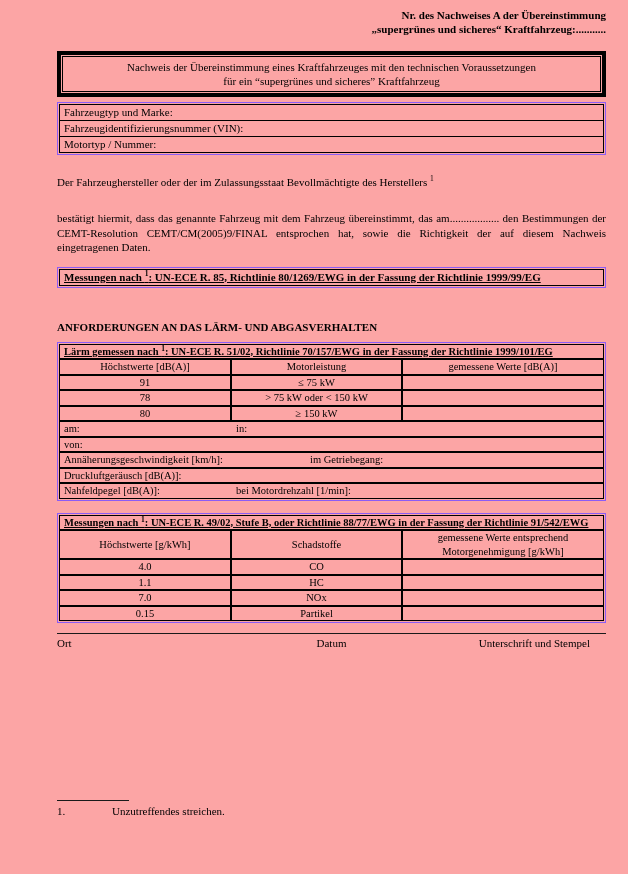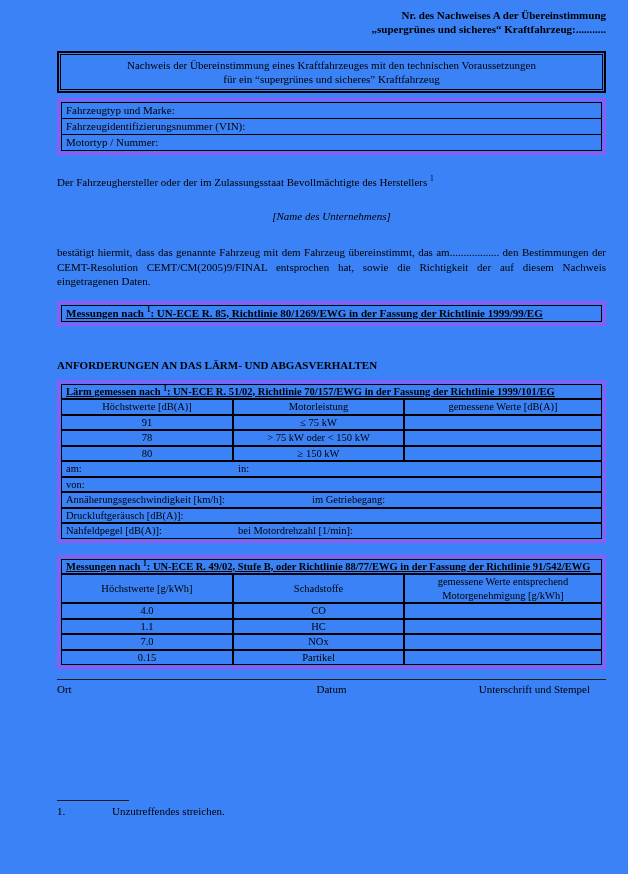--- a/index.html
+++ b/index.html
@@ -1,31 +1,31 @@
 <!DOCTYPE html>
 <html><head>
 <meta charset="utf-8">
 <style>
   html,body { margin:0; padding:0; background:#fff; }
   .page {
     position:relative;
     width:628px; height:874px;
-    background:#3b82f6;
+    background:#fca5a5;
     font-family:"Liberation Serif", serif;
     color:#000;
     box-sizing:border-box;
     padding:8px 22px 0 57px;
     overflow:hidden;
     font-size:11px;
   }
   .hdr { text-align:right; font-weight:bold; line-height:14px; }
-  .title-box { margin-top:15px; border:2px solid #000000; padding:1px; }
+  .title-box { margin-top:15px; border:4px solid #000000; padding:1px; }
   .title-box-inner { border:1px solid #000; text-align:center; padding:3px 6px; line-height:14px; }
 
-  .tbl-wrap { border:3px solid #8b5cf6; padding:1px; }
+  .tbl-wrap { border:1px solid #8b5cf6; padding:1px; }
   .mt5 { margin-top:5px; }
   table.doc { width:100%; border-collapse:collapse; }
   table.doc td { border:1px solid #000; padding:0 4px; line-height:15px; }
   table.sp { width:100%; border-collapse:separate; border-spacing:0; }
   table.sp td { border:1px solid #000; padding:0 4px; line-height:13.5px; font-size:10.5px; }
 
   .intro { margin-top:21px; }
   .company { margin-top:22px; text-align:center; font-style:italic; }
   .para { margin-top:23px; text-align:justify; line-height:14.5px; }
 
@@ -78,21 +78,20 @@
         </tr>
         <tr>
           <td>Motortyp / Nummer:</td>
         </tr>
       </tbody>
     </table>
   </div>
 
   <div class="intro"><span>Der Fahrzeughersteller oder der im Zulassungsstaat Bevollmächtigte des Herstellers </span><sup>1</sup></div>
 
-  <div class="company">[Name des Unternehmens]</div>
 
   <div class="para">bestätigt hiermit, dass das genannte Fahrzeug mit dem Fahrzeug übereinstimmt, das am.................. den Bestimmungen der CEMT-Resolution CEMT/CM(2005)9/FINAL entsprochen hat, sowie die Richtigkeit der auf diesem Nachweis eingetragenen Daten.</div>
 
   <div class="tbl-wrap mt12">
     <table class="doc">
       <tbody>
         <tr>
           <td class="band"><span class="u"><span>Messungen nach </span><sup>1</sup><span>: UN-ECE R. 85, Richtlinie 80/1269/EWG in der Fassung der Richtlinie 1999/99/EG</span></span></td>
         </tr>
       </tbody>

